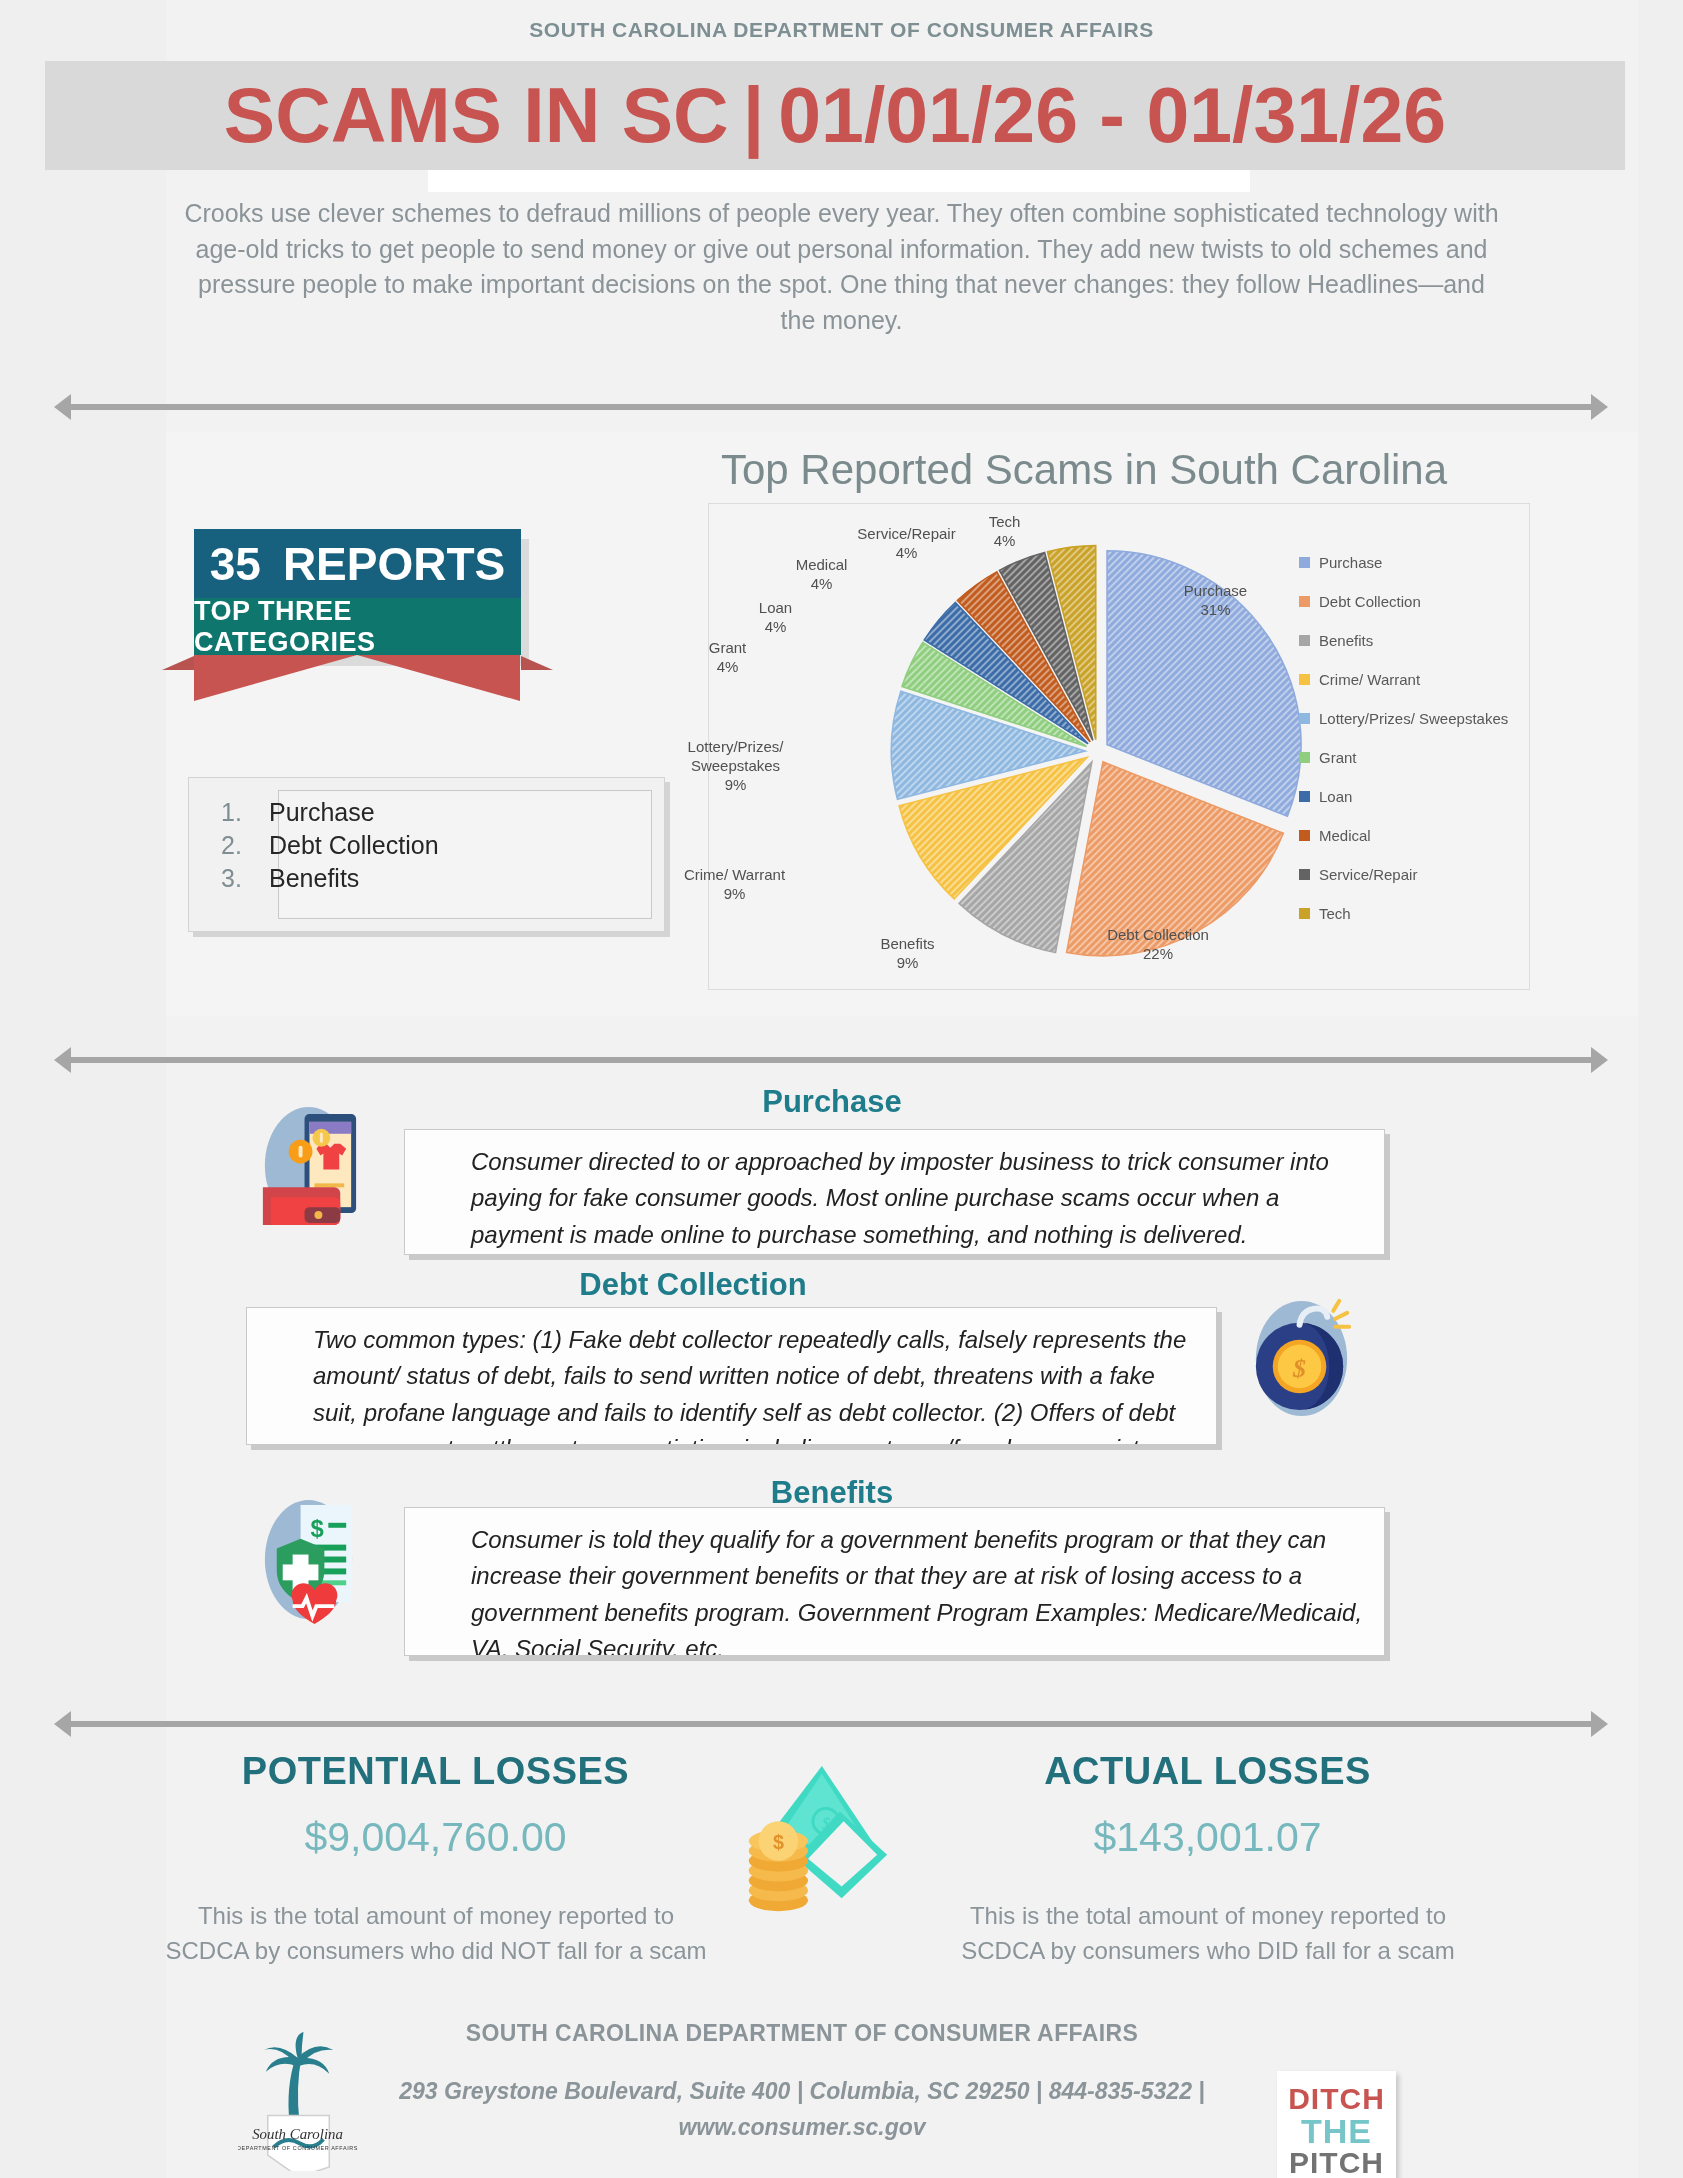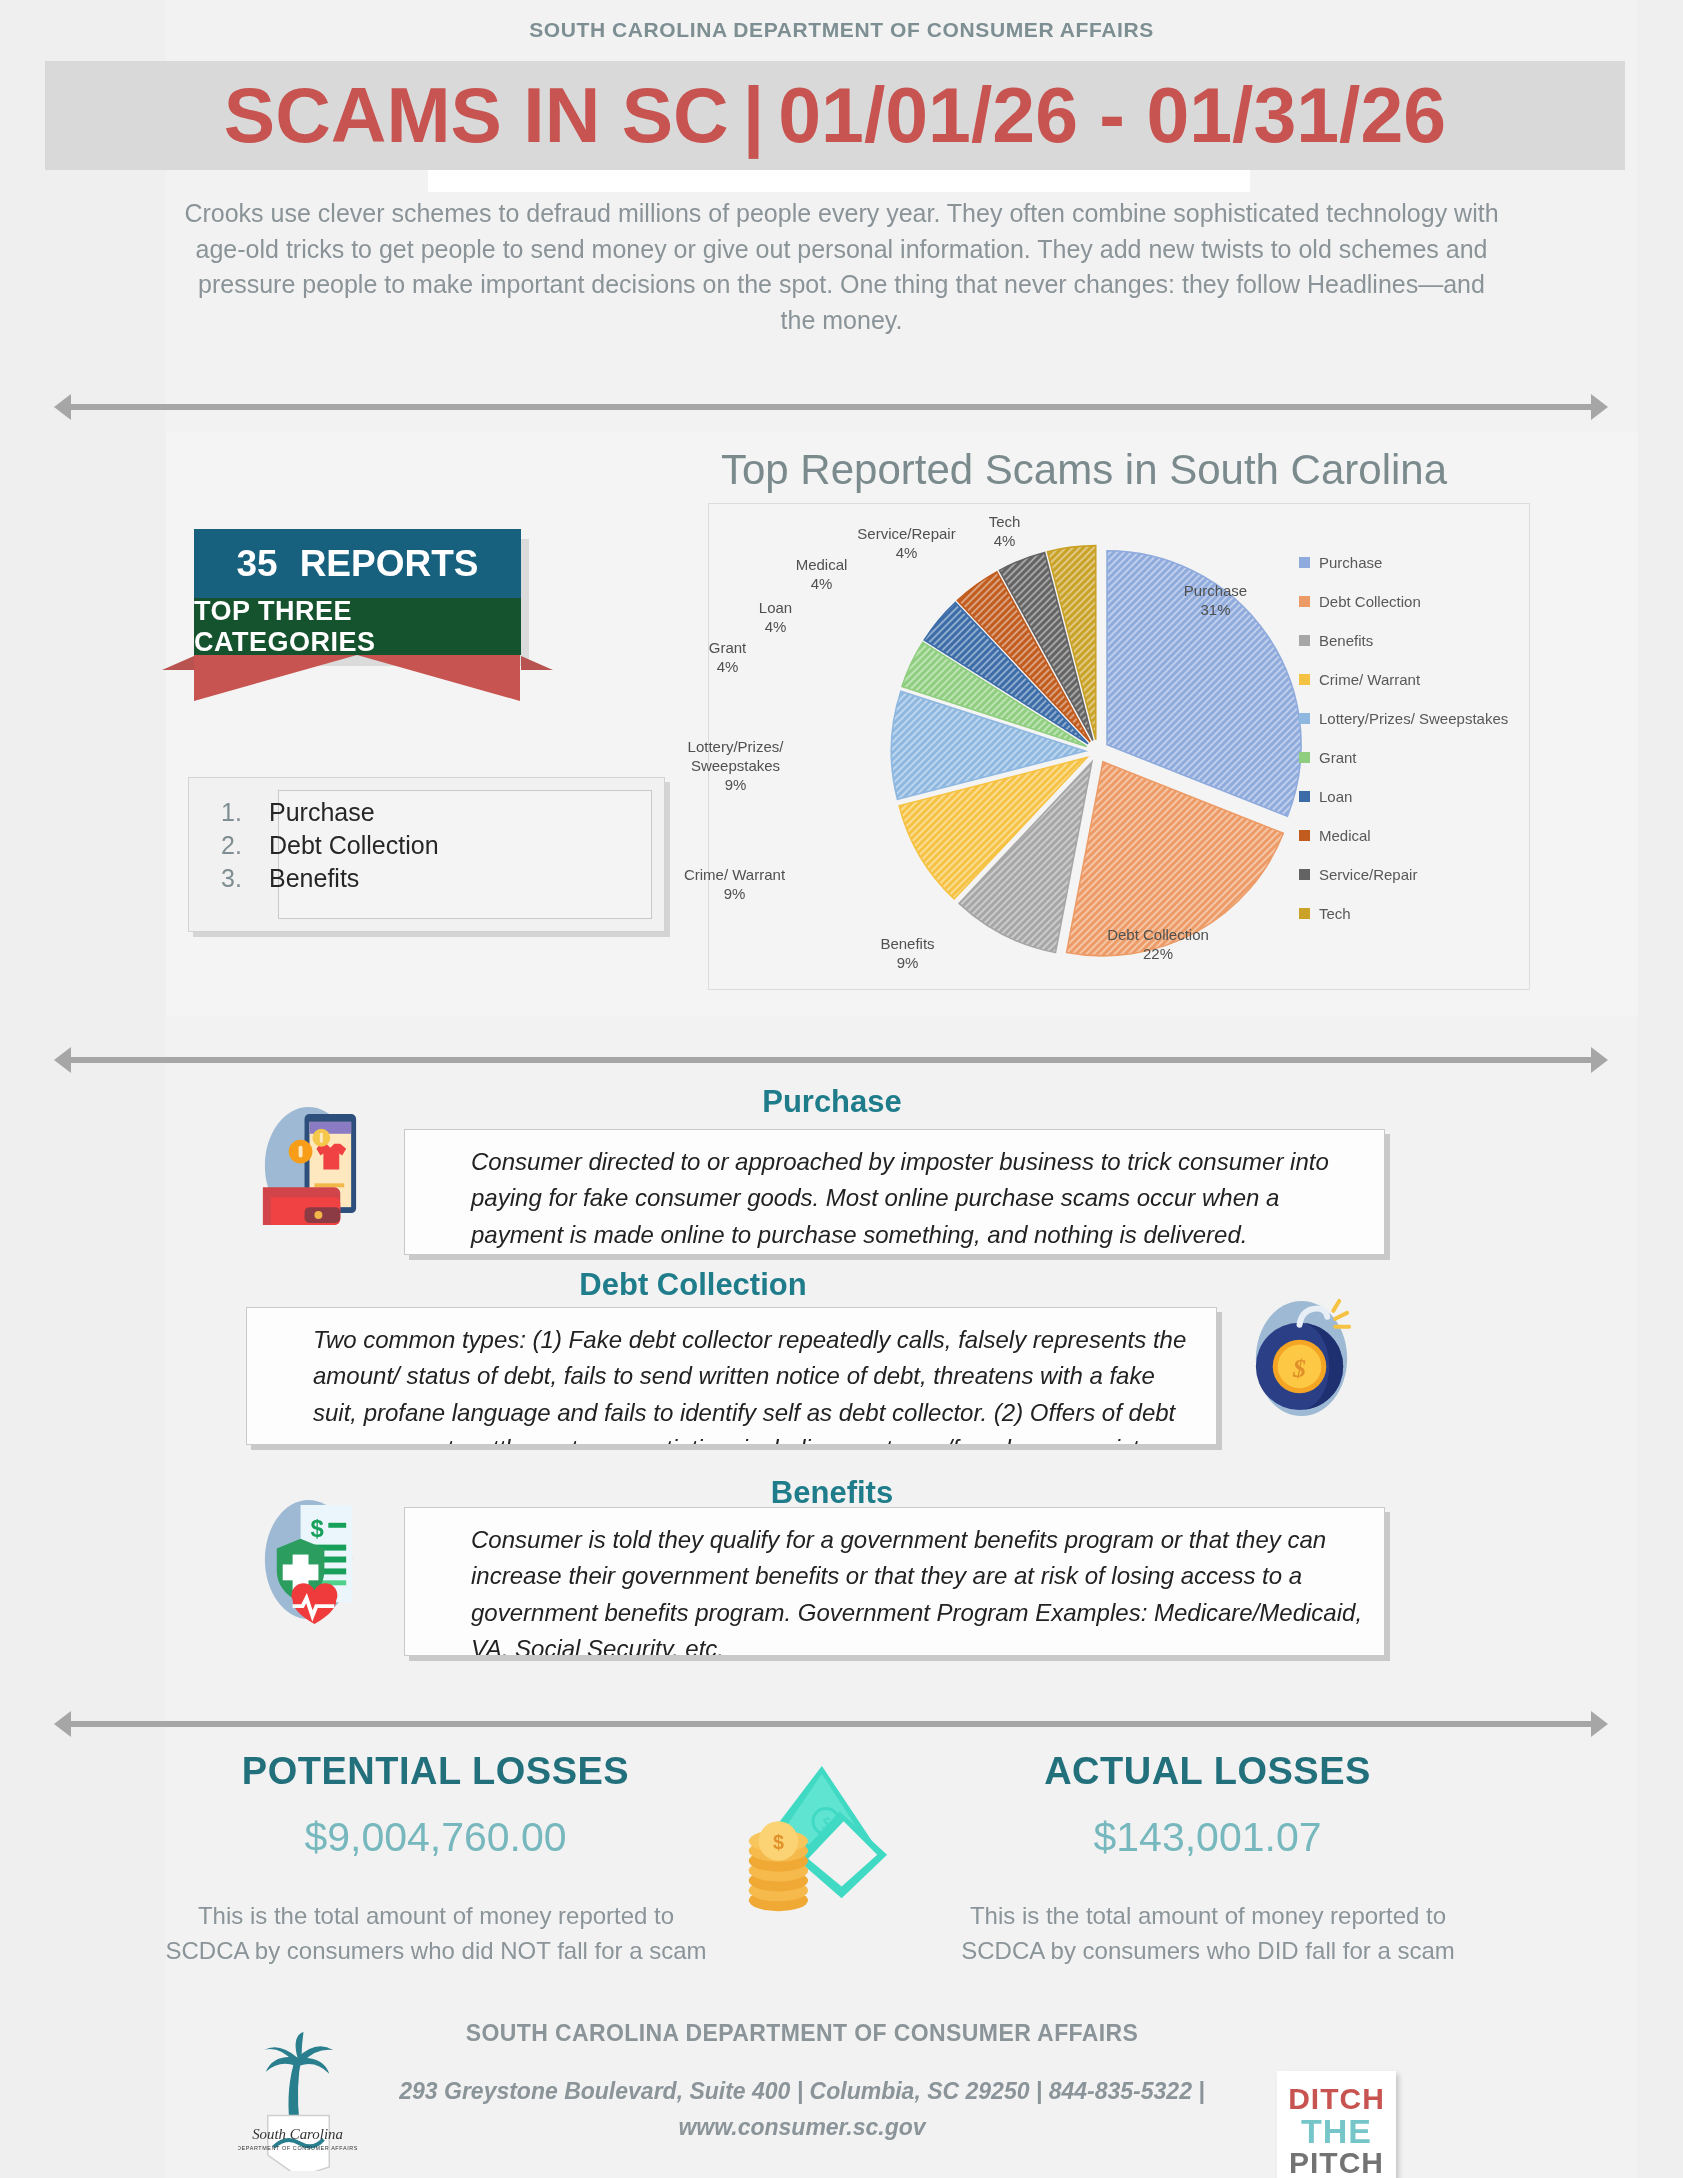--- a/index.html
+++ b/index.html
@@ -122,28 +122,28 @@
   }
   .ribbon .top {
     position: relative;
     height: 69px;
     background: #17617f;
     color: #fff;
     display: flex;
     align-items: center;
     justify-content: center;
     gap: 22px;
-    font-size: 37px;
+    font-size: 46px;
     font-weight: bold;
     font-stretch: condensed;
   }
   .ribbon .bottom {
     position: relative;
     height: 57px;
-    background: #14532d;
+    background: #0f766e;
     color: #fff;
     display: flex;
     align-items: center;
     justify-content: center;
     font-size: 27px;
     font-weight: bold;
     letter-spacing: 0.5px;
     font-stretch: condensed;
   }
   .ribbon .point {

